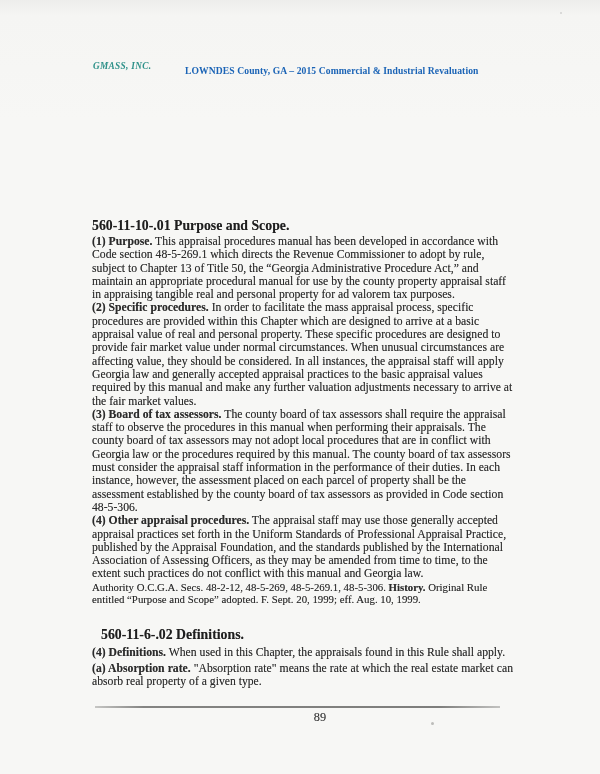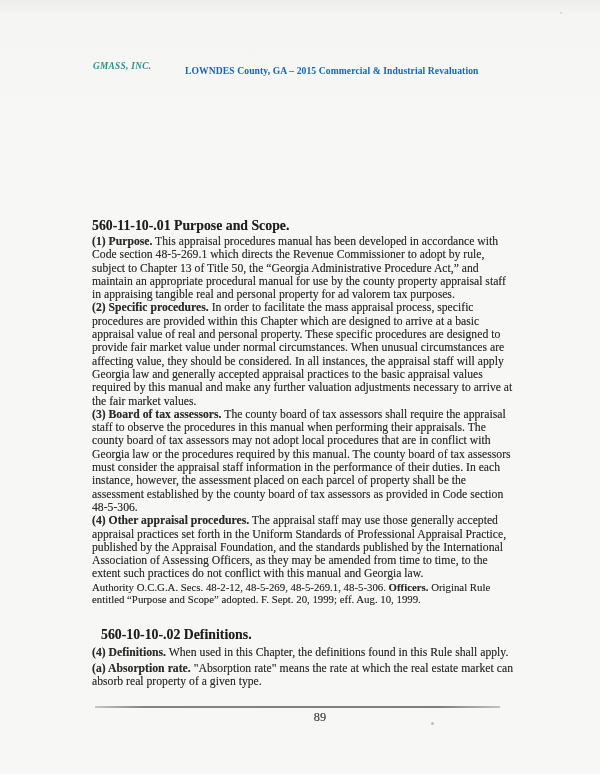--- a/index.html
+++ b/index.html
@@ -80,27 +80,27 @@
       <div class="heading">560-11-10-.01 Purpose and Scope.</div>
 
       <p><span class="lead">(1) Purpose.</span><span> This appraisal procedures manual has been developed in accordance with Code section 48-5-269.1 which directs the Revenue Commissioner to adopt by rule, subject to Chapter 13 of Title 50, the “Georgia Administrative Procedure Act,” and maintain an appropriate procedural manual for use by the county property appraisal staff in appraising tangible real and personal property for ad valorem tax purposes.</span></p>
 
       <p><span class="lead">(2) Specific procedures.</span><span> In order to facilitate the mass appraisal process, specific procedures are provided within this Chapter which are designed to arrive at a basic appraisal value of real and personal property. These specific procedures are designed to provide fair market value under normal circumstances. When unusual circumstances are affecting value, they should be considered. In all instances, the appraisal staff will apply Georgia law and generally accepted appraisal practices to the basic appraisal values required by this manual and make any further valuation adjustments necessary to arrive at the fair market values.</span></p>
 
       <p><span class="lead">(3) Board of tax assessors.</span><span> The county board of tax assessors shall require the appraisal staff to observe the procedures in this manual when performing their appraisals. The county board of tax assessors may not adopt local procedures that are in conflict with Georgia law or the procedures required by this manual. The county board of tax assessors must consider the appraisal staff information in the performance of their duties. In each instance, however, the assessment placed on each parcel of property shall be the assessment established by the county board of tax assessors as provided in Code section 48-5-306.</span></p>
 
       <p><span class="lead">(4) Other appraisal procedures.</span><span> The appraisal staff may use those generally accepted appraisal practices set forth in the Uniform Standards of Professional Appraisal Practice, published by the Appraisal Foundation, and the standards published by the International Association of Assessing Officers, as they may be amended from time to time, to the extent such practices do not conflict with this manual and Georgia law.</span></p>
 
-      <p class="authority"><span>Authority O.C.G.A. Secs. 48-2-12, 48-5-269, 48-5-269.1, 48-5-306. </span><span class="lead">Officers.</span><span> Original Rule entitled “Purpose and Scope” adopted. F. Sept. 20, 1999; eff. Aug. 10, 1999.</span></p>
+      <p class="authority"><span>Authority O.C.G.A. Secs. 48-2-12, 48-5-269, 48-5-269.1, 48-5-306. </span><span class="lead">History.</span><span> Original Rule entitled “Purpose and Scope” adopted. F. Sept. 20, 1999; eff. Aug. 10, 1999.</span></p>
     </div>
 
     <div class="section sec2">
-      <div class="heading">560-10-10-.02 Definitions.</div>
+      <div class="heading">560-11-6-.02 Definitions.</div>
 
-      <p><span class="lead">(4) Definitions.</span><span> When used in this Chapter, the definitions found in this Rule shall apply.</span></p>
+      <p><span class="lead">(4) Definitions.</span><span> When used in this Chapter, the appraisals found in this Rule shall apply.</span></p>
 
       <p class="justify"><span class="lead">(a) Absorption rate.</span><span> "Absorption rate" means the rate at which the real estate market can absorb real property of a given type.</span></p>
     </div>
 
   </div>
 
   <div class="footer-rule"></div>
   <div class="page-number">89</div>
 
   <div class="speck speck-1"></div>

